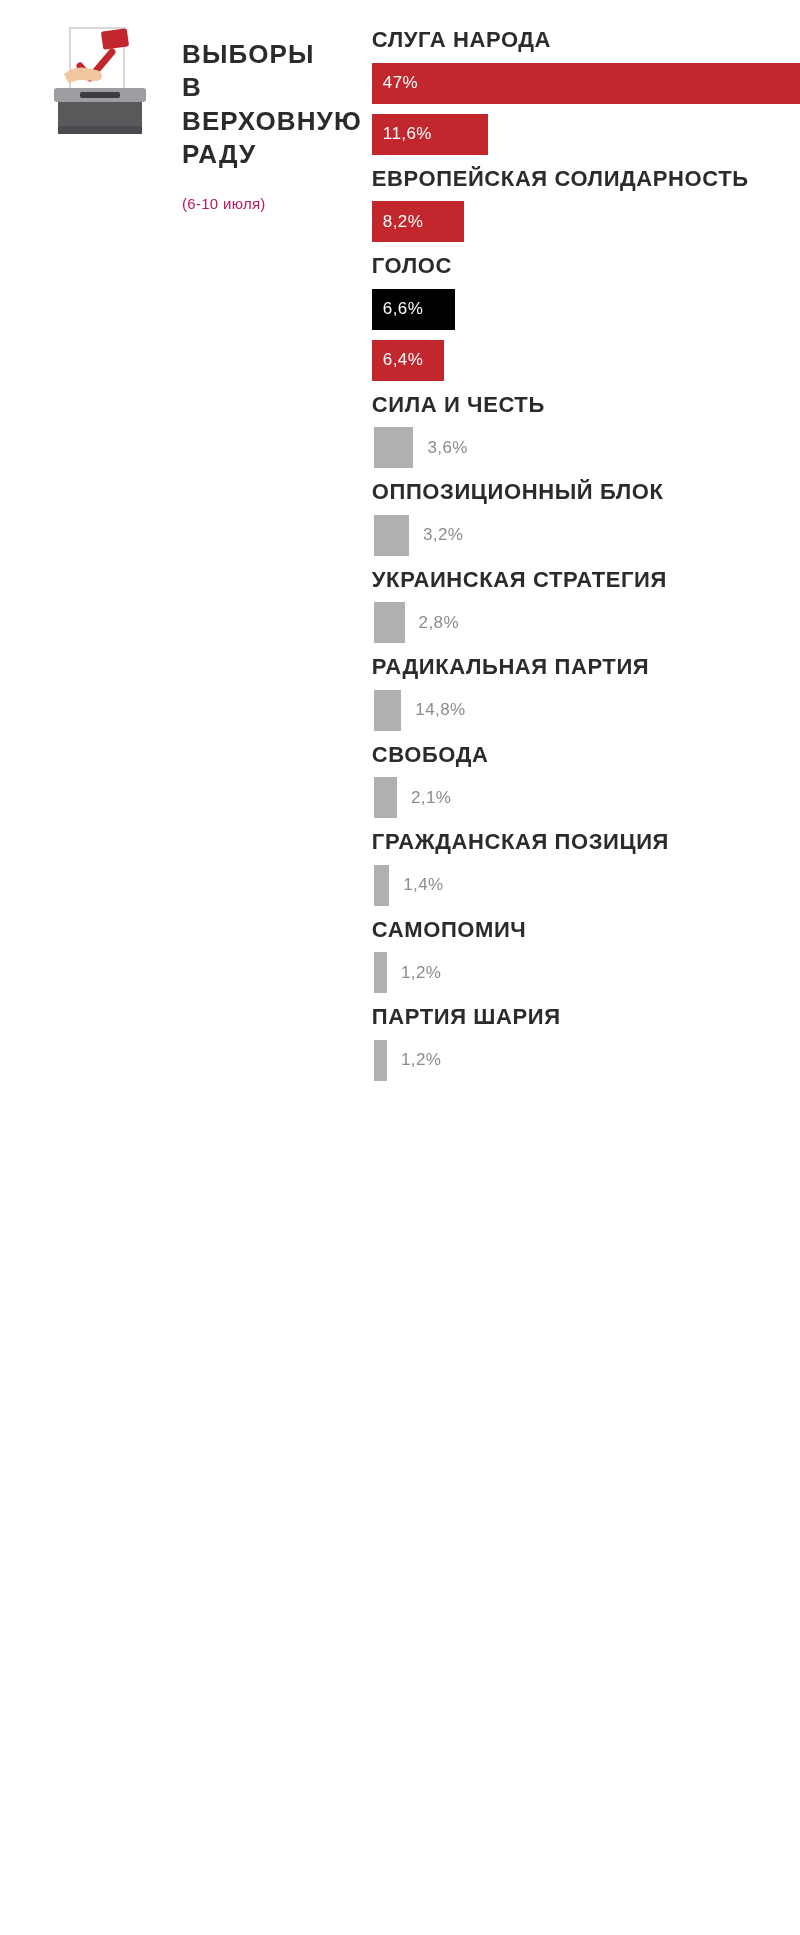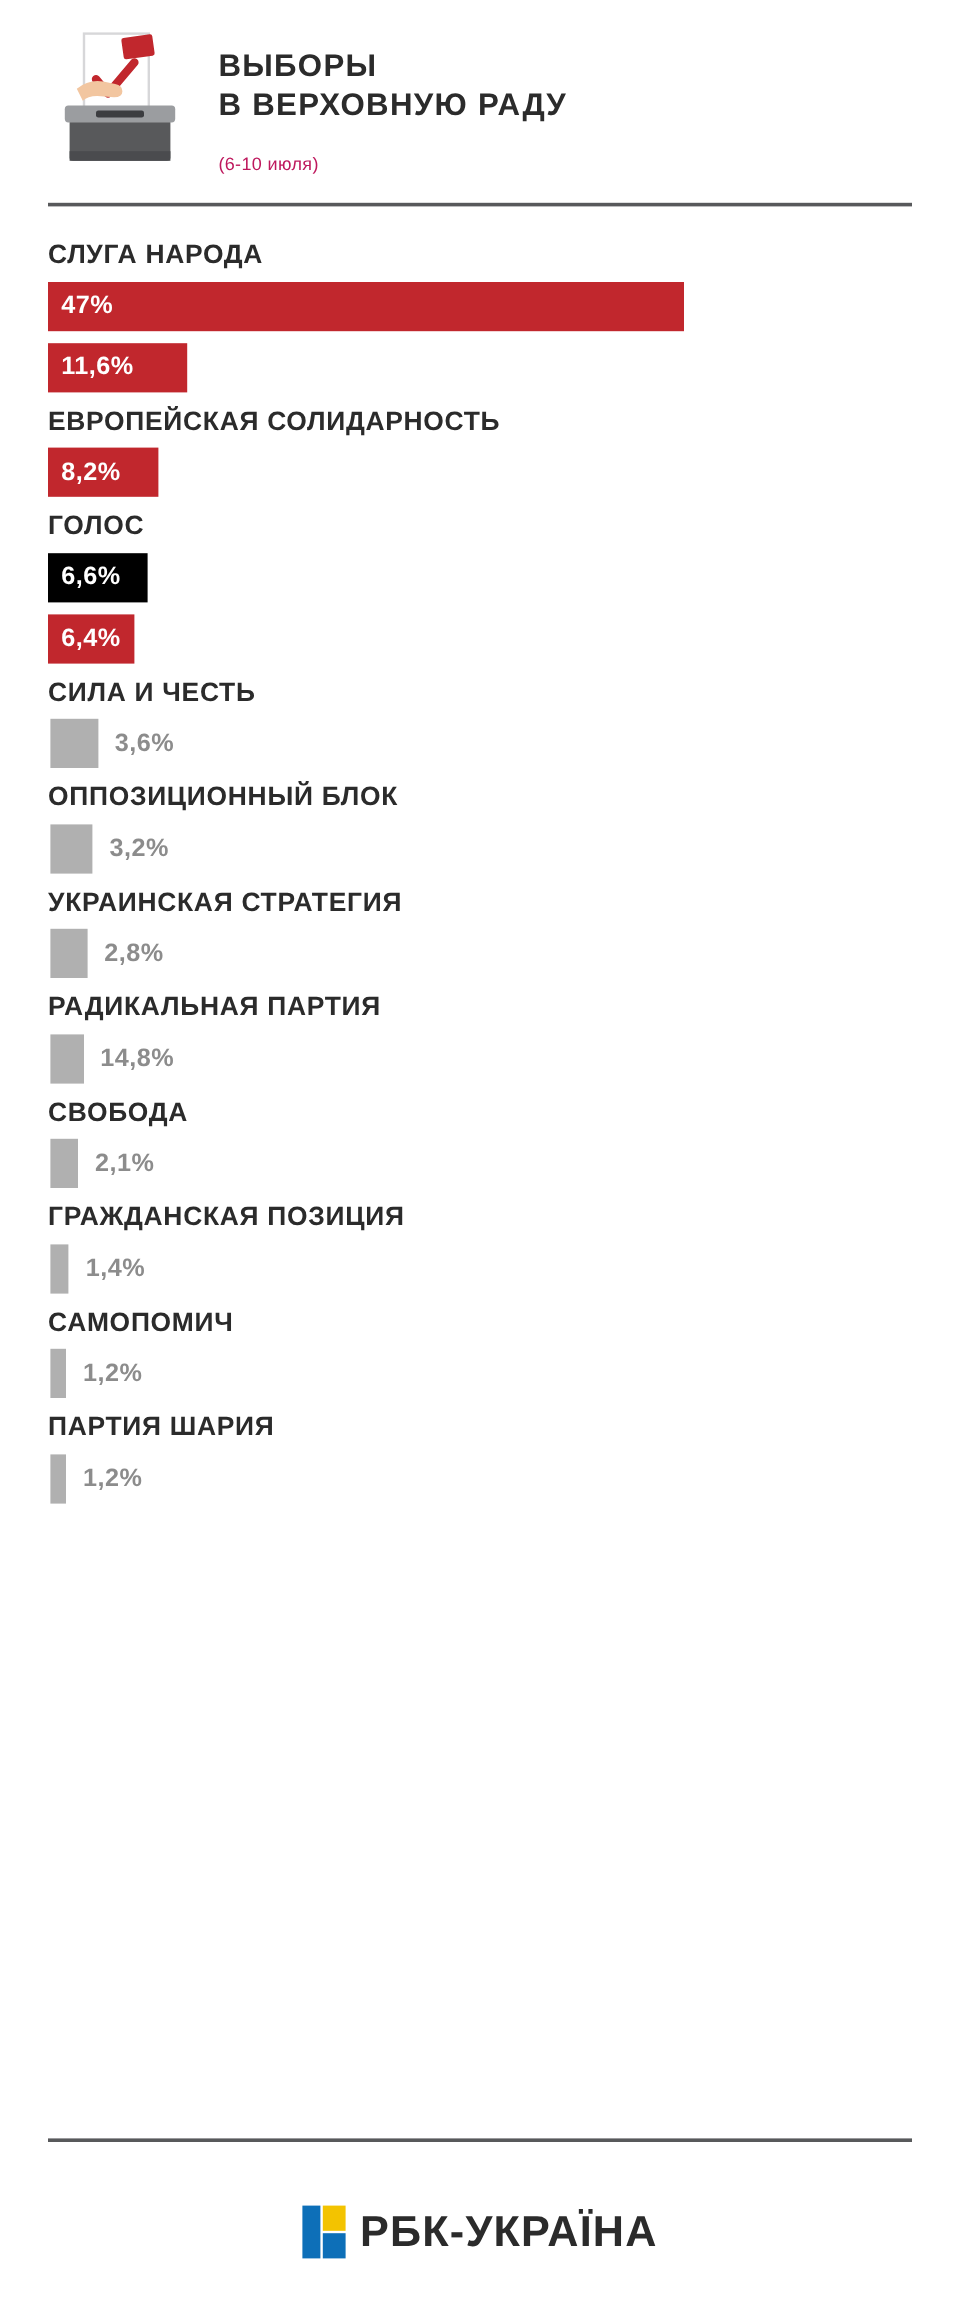--- a/index.html
+++ b/index.html
@@ -14,21 +14,21 @@
     color: #2b2b2b;
     -webkit-font-smoothing: antialiased;
   }
   .page {
     width: 800px;
     min-height: 1935px;
     box-sizing: border-box;
     padding: 0 40px;
     position: relative;
     display: flex;
-    flex-direction: column;
+    flex-direction: row;
   }
 
   
   .header {
     display: flex;
     align-items: flex-start;
     padding: 22px 10px 0 10px;
     gap: 22px;
     height: 165px;
     box-sizing: border-box;
@@ -95,22 +95,22 @@
     box-sizing: border-box;
   }
   .bar.major {
     background: #c1272d;
     padding-left: 11px;
   }
   .bar.minor {
     background: #b0b0b0;
   }
   .value {
-    font-size: 21px;
-    font-weight: bold;
+    font-size: 17px;
+    font-weight: normal;
     letter-spacing: 0.4px;
     white-space: nowrap;
   }
   .bar.major .value {
     color: #ffffff;
   }
   .value.outside {
     color: #8c8c8c;
     padding-left: 14px;
   }

